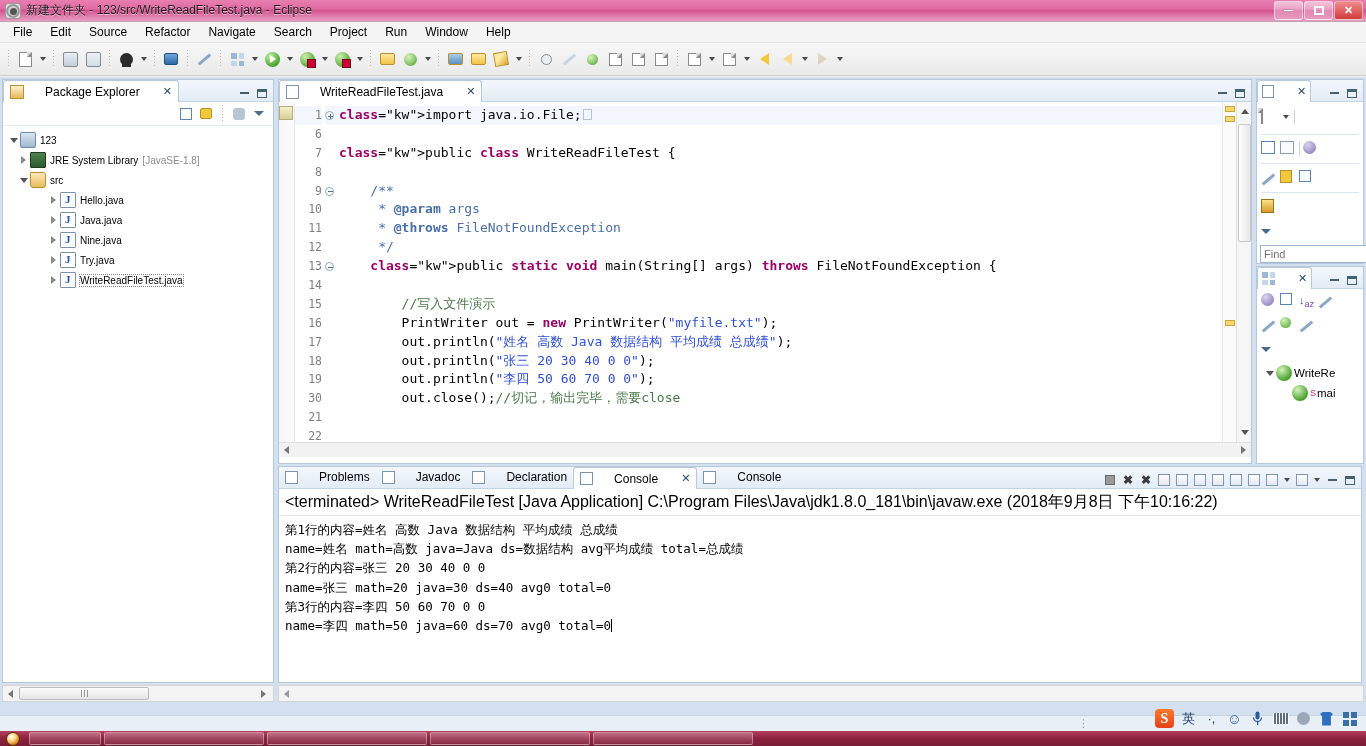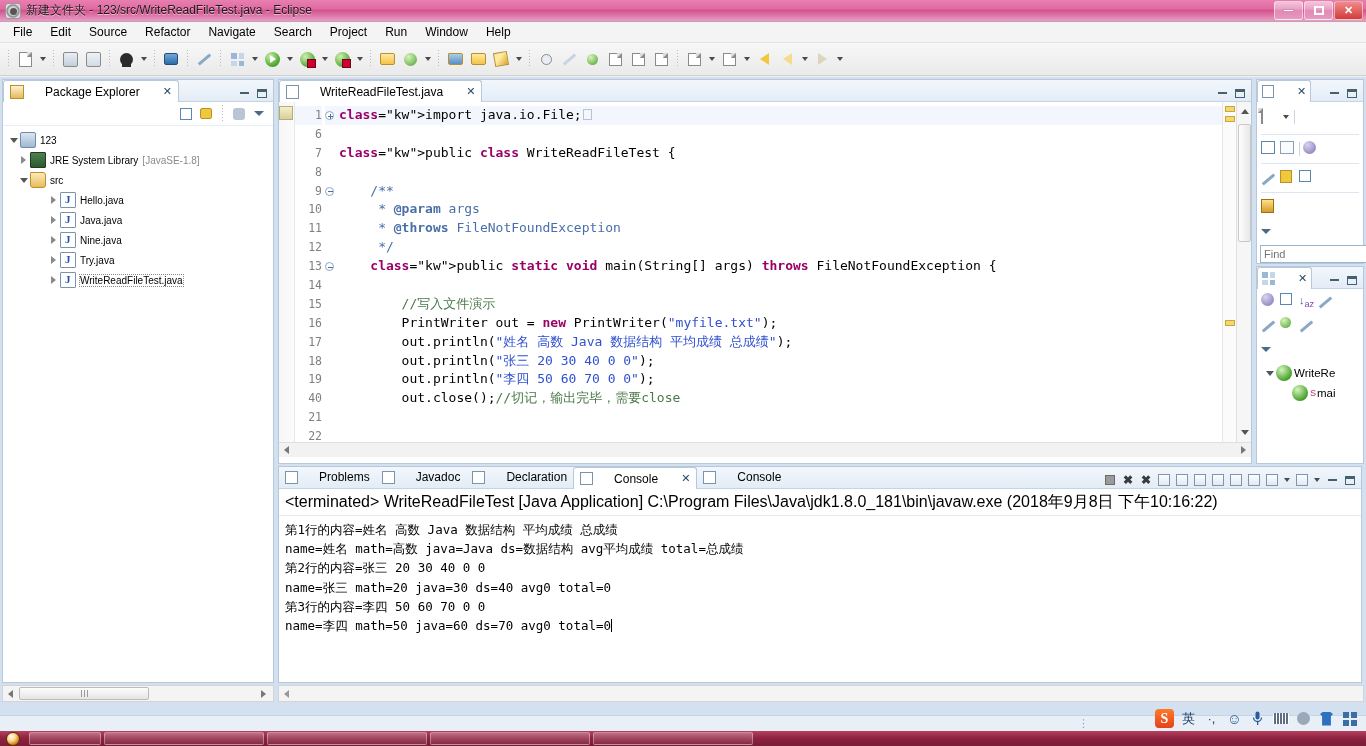--- a/index.html
+++ b/index.html
@@ -562,21 +562,21 @@
             <div>10</div>
             <div>11</div>
             <div>12</div>
             <div>13</div>
             <div>14</div>
             <div>15</div>
             <div>16</div>
             <div>17</div>
             <div>18</div>
             <div>19</div>
-            <div>40</div>
+            <div>30</div>
             <div>21</div>
             <div>22</div>
           </div>
         <div class="foldcol" id="foldcol">
             <div class="curline"><span class="foldplus"></span></div>
             <div></div>
             <div></div>
             <div></div>
             <div><span class="foldminus"></span></div>
             <div></div>

